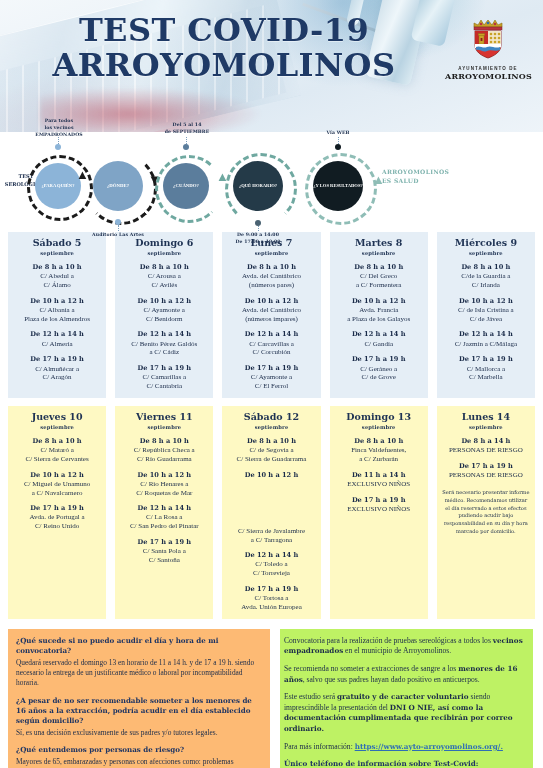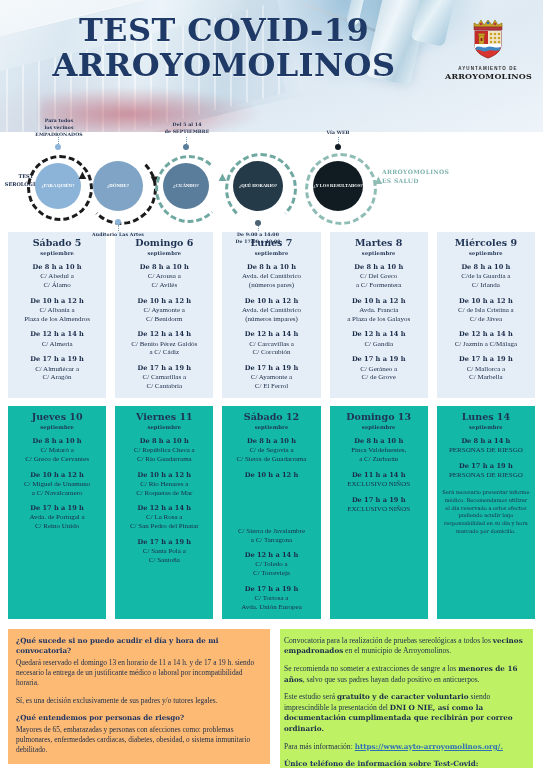--- a/index.html
+++ b/index.html
@@ -103,21 +103,21 @@
     grid-template-columns:repeat(5,1fr);
     column-gap:9px;
     row-gap:8px;
   }
   .daycard{
     padding:6px 3px 7px 3px;
     text-align:center;
     box-sizing:border-box;
   }
   .daycard.r1{background:#e5eef6;}
-  .daycard.r2{background:#14b8a6;}
+  .daycard.r2{background:#fef9c3;}
   .dayname{
     font-family:"DejaVu Serif",serif;
     font-weight:bold;font-size:9.5px;color:#1f3354;line-height:1.15;
   }
   .daymonth{
     font-family:"DejaVu Serif",serif;
     font-weight:bold;font-size:5.2px;color:#1f3354;margin-top:1px;letter-spacing:.1px;
   }
   .slot{margin-top:7px;}
   .slot .time{
@@ -401,21 +401,21 @@
         <div class="place" style="white-space: pre-line;">C/ Mallorca a
 C/ Marbella</div>
       </div>
     </div>
     <div class="daycard r2">
       <div class="dayname">Jueves 10</div>
       <div class="daymonth">septiembre</div>
       <div class="slot">
         <div class="time">De 8 h a 10 h</div>
         <div class="place" style="white-space: pre-line;">C/ Mataró a
-C/ Greco de Cervantes</div>
+C/ Sierra de Cervantes</div>
       </div>
       <div class="slot">
         <div class="time">De 10 h a 12 h</div>
         <div class="place" style="white-space: pre-line;">C/ Miguel de Unamuno
 a C/ Navalcarnero</div>
       </div>
       <div class="slot">
         <div class="time">De 17 h a 19 h</div>
         <div class="place" style="white-space: pre-line;">Avda. de Portugal a
 C/ Reino Unido</div>
@@ -502,20 +502,21 @@
   </div>
 
 <div class="bottom">
 
   <div class="panel-left" id="faq-panel">
       <div class="qa-block">
         <div class="q">¿Qué sucede si no puedo acudir el día y hora de mi convocatoria?</div>
         <div class="a">Quedará reservado el domingo 13 en horario de 11 a 14 h. y de 17 a 19 h. siendo necesario la entrega de un justificante médico o laboral por incompatibilidad horaria.</div>
       </div>
       <div class="qa-block">
+        <div class="q">¿A pesar de no ser recomendable someter a los menores de 16 años a la extracción, podría acudir en el día establecido según domicilio?</div>
         <div class="a">Sí, es una decisión exclusivamente de sus padres y/o tutores legales.</div>
       </div>
       <div class="qa-block">
         <div class="q">¿Qué entendemos por personas de riesgo?</div>
         <div class="a">Mayores de 65, embarazadas y personas con afecciones como: problemas pulmonares, enfermedades cardiacas, diabetes, obesidad, o sistema inmunitario debilitado.</div>
       </div>
     </div>
 
   <div class="panel-right">
     <div class="rp">

